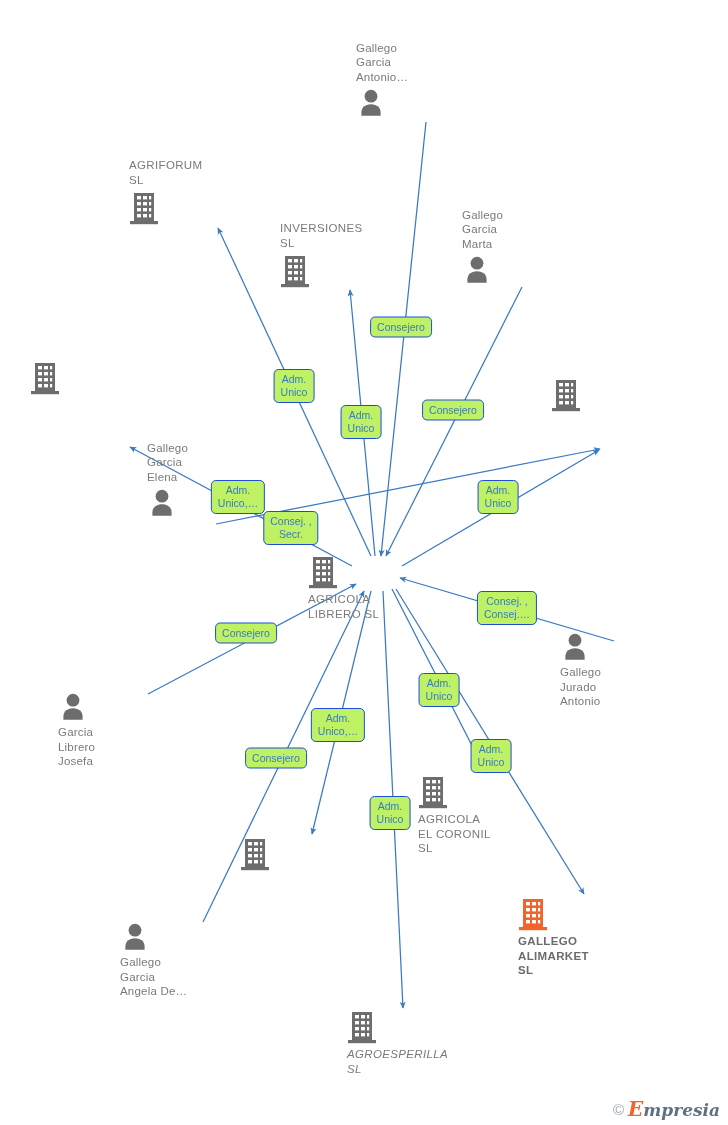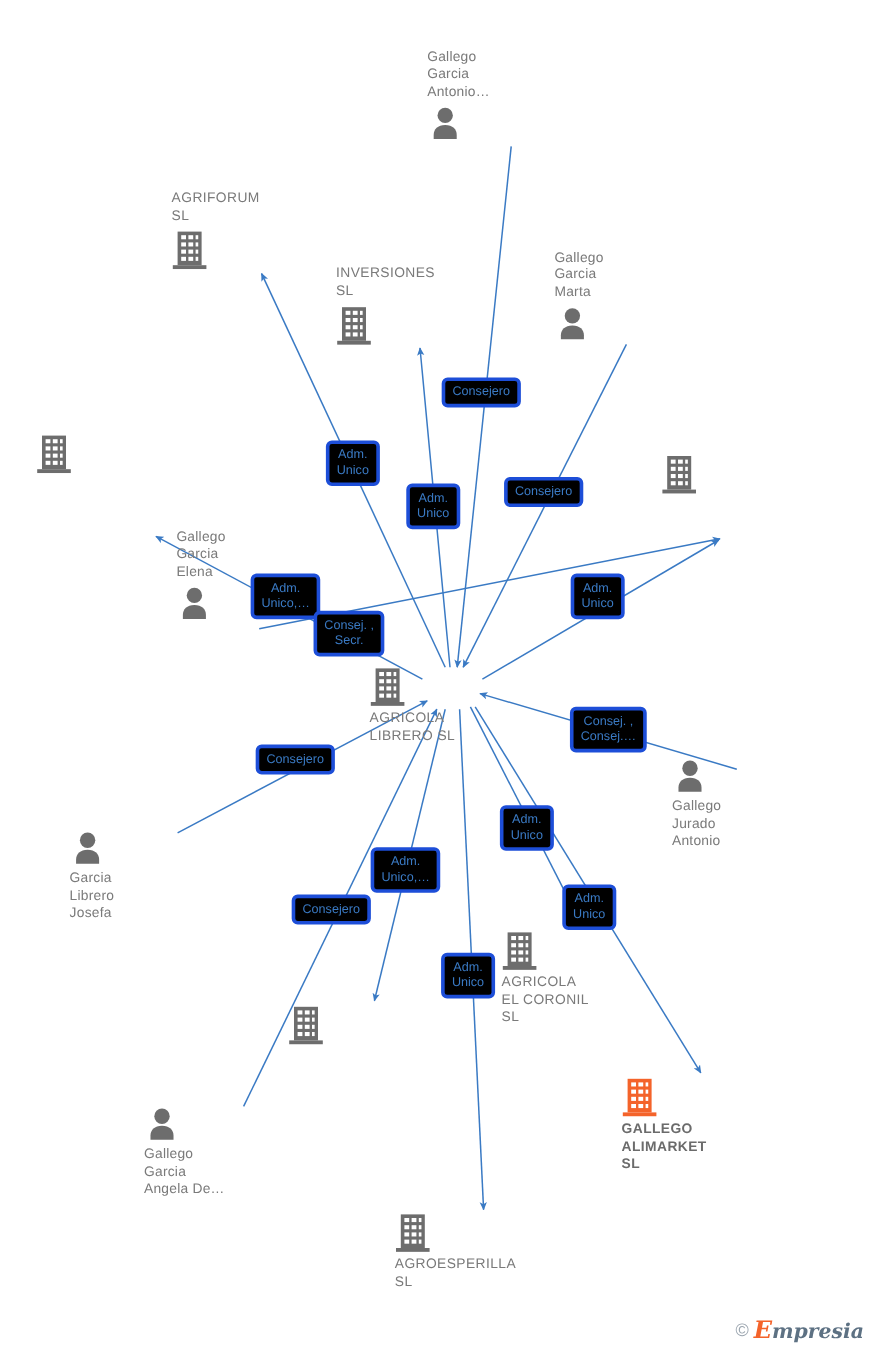--- a/index.html
+++ b/index.html
@@ -52,22 +52,22 @@
   }
   
   .node.caption-top .caption{
     margin-top:0;
     margin-bottom:4px;
   }
   
   .elabel{
     position:absolute;
     box-sizing:border-box;
-    background:#000000;
-    border:3px solid #1d4ed8;
+    background:#bef264;
+    border:1px solid #1d4ed8;
     border-radius:5px;
     color:#3a7ac4;
     font-size:10.5px;
     line-height:13px;
     text-align:center;
     padding:3px 6px;
     white-space:pre-line;
     transform:translate(-50%,-50%);
   }
   
@@ -156,21 +156,21 @@
         <span class="caption">Gallego
 Garcia
 Antonio…</span>
         <span class="glyph"><svg width="30" height="30" viewBox="0 0 30 30" aria-hidden="true">
             <g fill="#6d6d6d">
               <circle cx="15" cy="8.2" r="6.4"></circle>
               <path d="M15 16.2c-6.2 0-9.6 3.6-9.6 8.2v3.4h19.2v-3.4c0-4.6-3.4-8.2-9.6-8.2z"></path>
             </g>
           </svg></span>
       </div>
-      <div class="node co caption-top" style="left: 213px; top: 158px;">
+      <div class="node co caption-top" style="left: 199px; top: 158px;">
         <span class="caption">AGRIFORUM
 SL</span>
         <span class="glyph"><svg width="30" height="34" viewBox="0 0 30 34" aria-hidden="true">
             <g fill="#6d6d6d">
               <rect x="5" y="2" width="20" height="28"></rect>
               <rect x="1" y="30" width="28" height="3.2"></rect>
             </g>
             <g fill="#ffffff">
               <rect x="8" y="5" width="4" height="3.4"></rect>
               <rect x="14" y="5" width="4" height="3.4"></rect>
@@ -375,21 +375,21 @@
         <span class="glyph"><svg width="30" height="30" viewBox="0 0 30 30" aria-hidden="true">
             <g fill="#6d6d6d">
               <circle cx="15" cy="8.2" r="6.4"></circle>
               <path d="M15 16.2c-6.2 0-9.6 3.6-9.6 8.2v3.4h19.2v-3.4c0-4.6-3.4-8.2-9.6-8.2z"></path>
             </g>
           </svg></span>
         <span class="caption">Gallego
 Garcia
 Angela De…</span>
       </div>
-      <div class="node co" style="left: 399px; top: 1010px;">
+      <div class="node co" style="left: 417px; top: 1010px; font-style: italic;">
         <span class="glyph"><svg width="30" height="34" viewBox="0 0 30 34" aria-hidden="true">
             <g fill="#6d6d6d">
               <rect x="5" y="2" width="20" height="28"></rect>
               <rect x="1" y="30" width="28" height="3.2"></rect>
             </g>
             <g fill="#ffffff">
               <rect x="8" y="5" width="4" height="3.4"></rect>
               <rect x="14" y="5" width="4" height="3.4"></rect>
               <rect x="20" y="5" width="2.2" height="3.4"></rect>
               <rect x="8" y="11" width="4" height="3.4"></rect>

